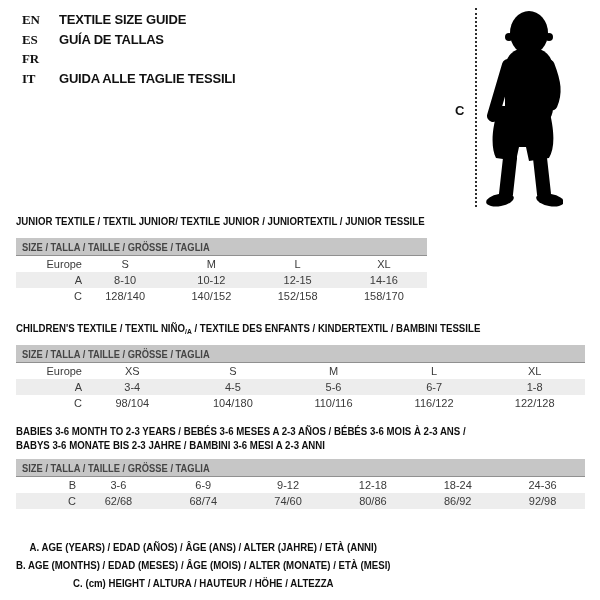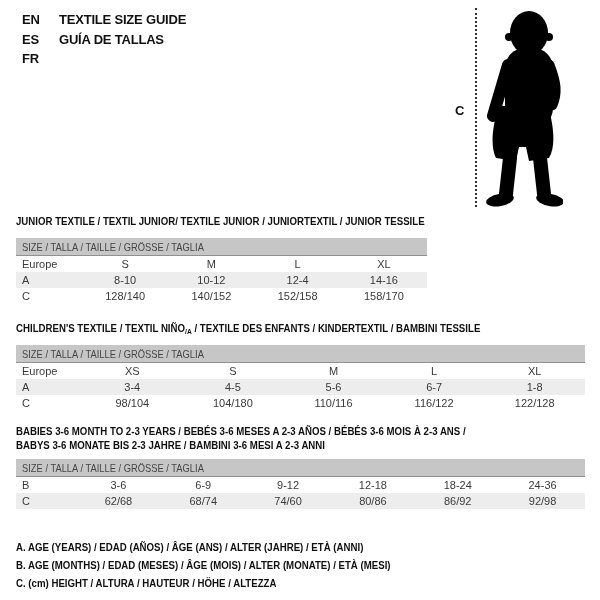--- a/index.html
+++ b/index.html
@@ -15,66 +15,70 @@
     position:relative;width:600px;height:600px;background:#ffffff;
     overflow:hidden;color:var(--ink);
   }
   
   .cond{transform:scaleX(0.84);transform-origin:0 0;white-space:nowrap;}
   .cond-mid{transform:scaleX(0.85);transform-origin:0 50%;white-space:nowrap;display:inline-block;}
 
   
   .lang-list{position:absolute;left:22px;top:10px;}
   .lang-item{display:flex;line-height:19.5px;font-weight:bold;font-size:13px;letter-spacing:-0.2px;color:var(--ink);}
-  .lang-code{width:37px;flex:0 0 37px;}
+  .lang-code{width:37px;flex:0 0 37px;font-family:Liberation Serif, serif;}
 
   
   .height-line{position:absolute;left:475px;top:8px;height:199px;width:0;border-left:2px dotted #2e2e2e;}
   .height-label{position:absolute;left:455px;top:103px;font-weight:bold;font-size:13px;color:var(--ink);}
   .baby{position:absolute;left:483px;top:8px;width:80px;height:200px;color:var(--silhouette);}
 
   
   .sec-title{position:absolute;left:16px;font-weight:bold;font-size:11.5px;color:#0f0f0f;line-height:14px;}
   .sec-title sub{font-size:8px;vertical-align:-2px;}
 
   
-  .notes{position:absolute;left:16px;top:538px;}
+  .notes{position:absolute;left:16px;top:538px;text-align:center;}
   .note-line{font-weight:bold;font-size:11.5px;line-height:18px;color:#0f0f0f;}
 
   
   table.size-table{position:absolute;left:16px;border-collapse:collapse;table-layout:fixed;font-size:11px;color:var(--table-ink);}
   table.t1{top:238px;width:411px;}
   table.t2{top:345px;width:569px;}
   table.t3{top:459px;width:569px;}
   table.size-table th{
     background:var(--bar-gray);height:17px;padding:0 0 0 6px;text-align:left;
-    font-weight:normal;font-size:11px;color:#454545;border-bottom:1px solid #909090;
+    font-weight:bold;font-size:11px;color:#454545;border-bottom:1px solid #909090;
   }
   table.size-table td{height:16px;padding:0;text-align:center;line-height:16px;font-weight:normal;}
-  table.size-table td.lbl{text-align:left;padding-left:6px;}
+  table.size-table td.lbl{text-align:right;padding-left:6px;}
   table.size-table tr.alt td{background:var(--row-alt);}
   col.c-label-1{width:66px;}
   col.c-label-3{width:60px;}
 </style>
 </head>
 <body>
 
 <div class="canvas">
 
   <div class="lang-list">
     <div class="lang-item">
       <span class="lang-code">EN</span>
       <span class="lang-label">TEXTILE SIZE GUIDE</span>
     </div>
     <div class="lang-item">
       <span class="lang-code">ES</span>
       <span class="lang-label">GUÍA DE TALLAS</span>
     </div>
     <div class="lang-item">
       <span class="lang-code">FR</span>
+    </div>
+    <div class="lang-item">
+      <span class="lang-code">IT</span>
+      <span class="lang-label">GUIDA ALLE TAGLIE TESSILI</span>
     </div>
   </div>
 
   <div class="height-line"></div>
   <div class="height-label">C</div>
   <svg class="baby" viewBox="0 0 80 200" xmlns="http://www.w3.org/2000/svg">
     <g fill="currentColor" stroke="none">
       <ellipse cx="46" cy="25" rx="19" ry="22"></ellipse>
       <circle cx="26" cy="29" r="4"></circle>
       <circle cx="66" cy="29" r="4"></circle>
@@ -112,21 +116,21 @@
         <td class="lbl">Europe</td>
         <td>S</td>
         <td>M</td>
         <td>L</td>
         <td>XL</td>
       </tr>
       <tr class="alt">
         <td class="lbl">A</td>
         <td>8-10</td>
         <td>10-12</td>
-        <td>12-4</td>
+        <td>12-15</td>
         <td>14-16</td>
       </tr>
       <tr>
         <td class="lbl">C</td>
         <td>128/140</td>
         <td>140/152</td>
         <td>152/158</td>
         <td>158/170</td>
       </tr>
     </tbody>

